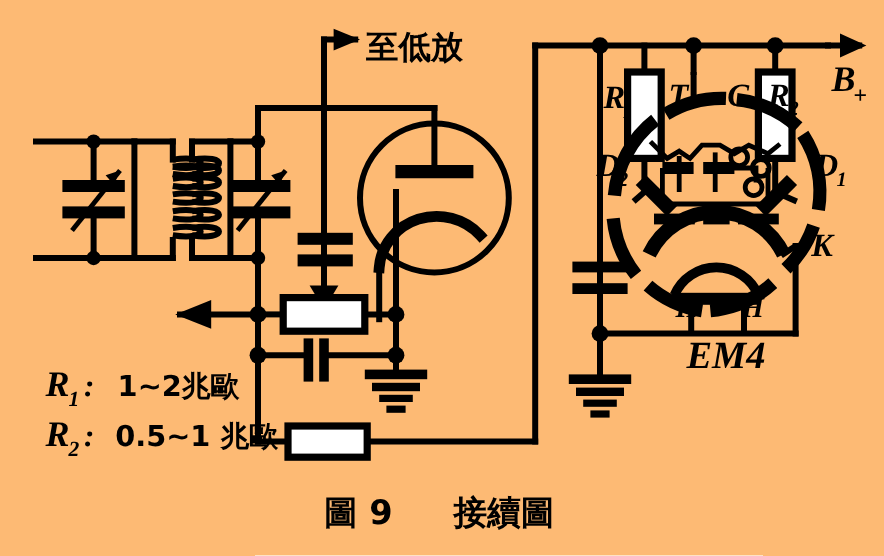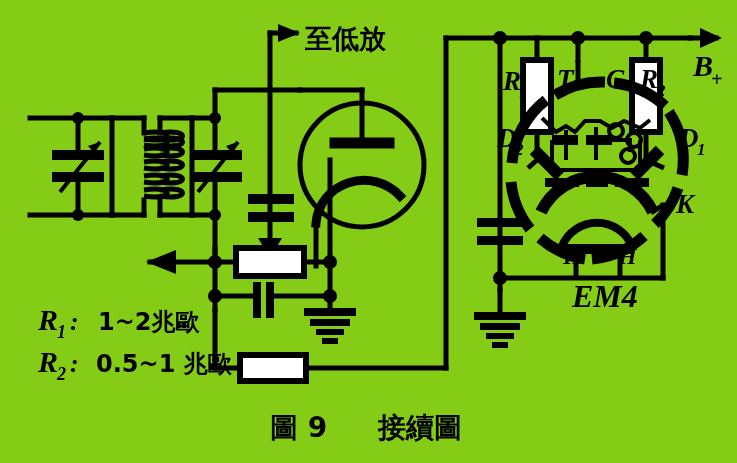--- a/index.html
+++ b/index.html
@@ -1,18 +1,18 @@
 <!DOCTYPE html>
 <html><head>
 <meta charset="utf-8">
 <style>
   html,body{margin:0;padding:0;background:#ffffff;}
   body{width:737px;height:463px;overflow:hidden;
        font-family:"Liberation Serif",serif;}
-  #stage{position:relative;width:737px;height:463px;background:#84cc16;}
+  #stage{position:relative;width:737px;height:463px;background:#fdba74;}
   svg{display:block;}
   .lbl{font-family:"Liberation Serif",serif;font-style:italic;font-weight:bold;}
   .cjk{font-family:"DejaVu Sans",sans-serif;font-weight:bold;}
 </style>
 </head>
 <body>
 
 <div id="stage">
 <svg width="737" height="463" viewBox="0 0 737 463">
 

